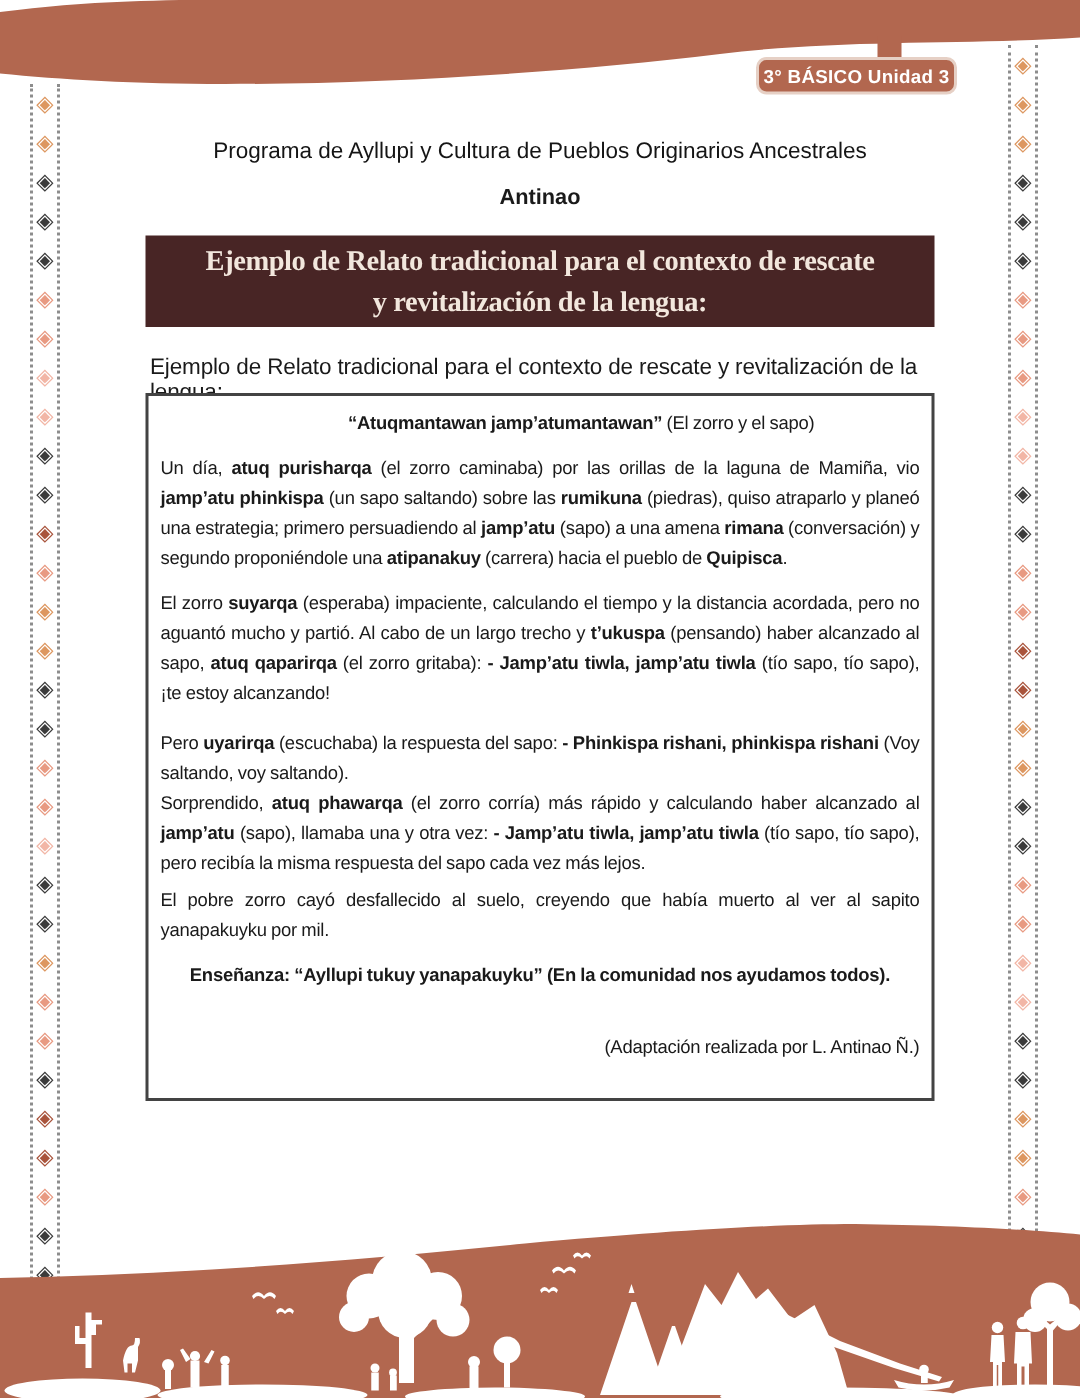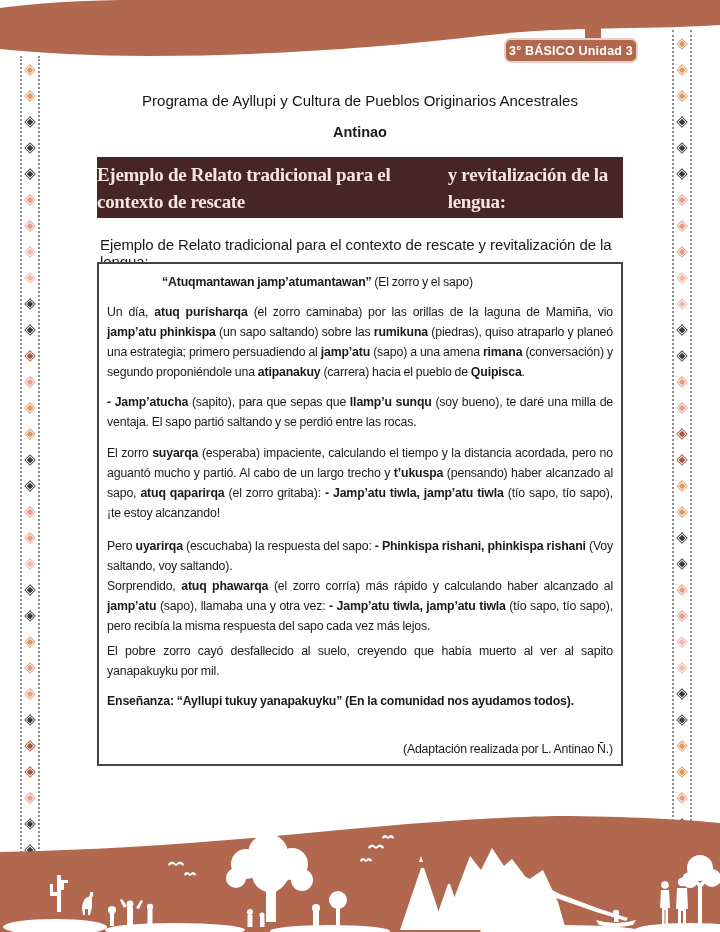--- a/index.html
+++ b/index.html
@@ -33,35 +33,35 @@
     height:26px;line-height:26px;width:100%;text-align:center;
     font-family:"DejaVu Sans",sans-serif;font-size:15px;
   }
   
   .program-title{position:absolute;left:60px;top:92px;width:600px;text-align:center;font-size:15px;color:#151515;}
   .language-title{position:absolute;left:60px;top:124px;width:600px;text-align:center;font-size:14.5px;font-weight:bold;}
   
   .banner{
     position:absolute;left:97px;top:157px;width:526px;height:61px;z-index:2;
     background:var(--banner-bg);color:var(--banner-text);
-    display:flex;flex-direction:row;align-items:center;justify-content:center;
+    display:flex;flex-direction:column;align-items:center;justify-content:center;
     font-family:"Liberation Serif",serif;font-weight:bold;font-size:19px;
-    letter-spacing:-.3px;line-height:27px;text-align:left;
+    letter-spacing:-.3px;line-height:27px;text-align:right;
   }
   
   .intro-line{position:absolute;left:100px;top:236px;width:530px;font-size:15px;letter-spacing:-.1px;}
   
   .story-box{
     position:absolute;left:97px;top:262px;width:526px;min-height:472px;z-index:2;
     border:2px solid var(--box-border);background:#fff;
     padding:8px 8px 5px 8px;
     font-size:12.3px;line-height:20px;letter-spacing:-.15px;word-spacing:-.4px;
   }
   .story-box .para{text-align:justify;}
-  .story-box .para.left{text-align:left;}
+  .story-box .para.left{text-align:center;}
   .story-box .para.right{text-align:right;margin-top:28px;}
   .story-box .b{font-weight:bold;}
   
   .bottom-art{position:absolute;left:0;top:812px;width:720px;height:120px;z-index:4;}
 </style>
 </head>
 <body>
 
 <svg class="top-wave" viewBox="0 0 720 70" preserveAspectRatio="none">
   <path d="M0,8 C40,3 70,1 120,0 L720,0 L720,25 C650,30 560,26 480,36 C380,48 260,56 150,56 C90,56 40,53 0,49 Z" fill="var(--terra)"></path>
@@ -144,21 +144,20 @@
 <div class="banner">
   <span>Ejemplo de Relato tradicional para el contexto de rescate</span>
   <span>y revitalización de la lengua:</span>
 </div>
 
 <div class="intro-line">Ejemplo de Relato tradicional para el contexto de rescate y revitalización de la lengua:</div>
 
 <div class="story-box">
     <div class="para left" style="padding-left: 55px; margin-bottom: 10px;"><span class="b">“Atuqmantawan jamp’atumantawan”</span><span> (El zorro y el sapo)</span></div>
     <div class="para" style="margin-bottom: 10px;"><span>Un día, </span><span class="b">atuq purisharqa</span><span> (el zorro caminaba) por las orillas de la laguna de Mamiña, vio </span><span class="b">jamp’atu phinkispa</span><span> (un sapo saltando) sobre las </span><span class="b">rumikuna</span><span> (piedras), quiso atraparlo y planeó una estrategia; primero persuadiendo al </span><span class="b">jamp’atu</span><span> (sapo) a una amena </span><span class="b">rimana</span><span> (conversación) y segundo proponiéndole una </span><span class="b">atipanakuy</span><span> (carrera) hacia el pueblo de </span><span class="b">Quipisca</span><span>.</span></div>
-    <div class="para" style="margin-bottom: 11px;"><span class="b">- Jamp’atucha</span><span> (sapito), para que sepas que </span><span class="b">llamp’u sunqu</span><span> (soy bueno), te daré una milla de ventaja. El sapo partió saltando y se perdió entre las rocas.</span></div>
     <div class="para" style="margin-bottom: 13px;"><span>El zorro </span><span class="b">suyarqa</span><span> (esperaba) impaciente, calculando el tiempo y la distancia acordada, pero no aguantó mucho y partió. Al cabo de un largo trecho y </span><span class="b">t’ukuspa</span><span> (pensando) haber alcanzado al sapo, </span><span class="b">atuq qaparirqa</span><span> (el zorro gritaba): </span><span class="b">- Jamp’atu tiwla, jamp’atu tiwla</span><span> (tío sapo, tío sapo), ¡te estoy alcanzando!</span></div>
     <div class="para" style="margin-bottom: 5px;"><span>Pero </span><span class="b">uyarirqa</span><span> (escuchaba) la respuesta del sapo: </span><span class="b">- Phinkispa rishani, phinkispa rishani</span><span> (Voy saltando, voy saltando).</span><br><span>Sorprendido, </span><span class="b">atuq phawarqa</span><span> (el zorro corría) más rápido y calculando haber alcanzado al </span><span class="b">jamp’atu</span><span> (sapo), llamaba una y otra vez: </span><span class="b">- Jamp’atu tiwla, jamp’atu tiwla</span><span> (tío sapo, tío sapo), pero recibía la misma respuesta del sapo cada vez más lejos.</span></div>
     <div class="para" style="margin-bottom: 10px;"><span>El pobre zorro cayó desfallecido al suelo, creyendo que había muerto al ver al sapito yanapakuyku por mil.</span></div>
     <div class="para left" style="margin-bottom: 0px;"><span class="b">Enseñanza: “Ayllupi tukuy yanapakuyku” (En la comunidad nos ayudamos todos).</span></div>
     <div class="para right" style="margin-bottom: 0px;"><span>(Adaptación realizada por L. Antinao Ñ.)</span></div>
   </div>
 
 <svg class="bottom-art" viewBox="0 0 720 120" preserveAspectRatio="none">
 
   <path d="M0,40 C120,38 240,28 350,17 C450,8 520,4 570,4 C640,5 690,8 720,11 L720,120 L0,120 Z" fill="var(--terra)"></path>

